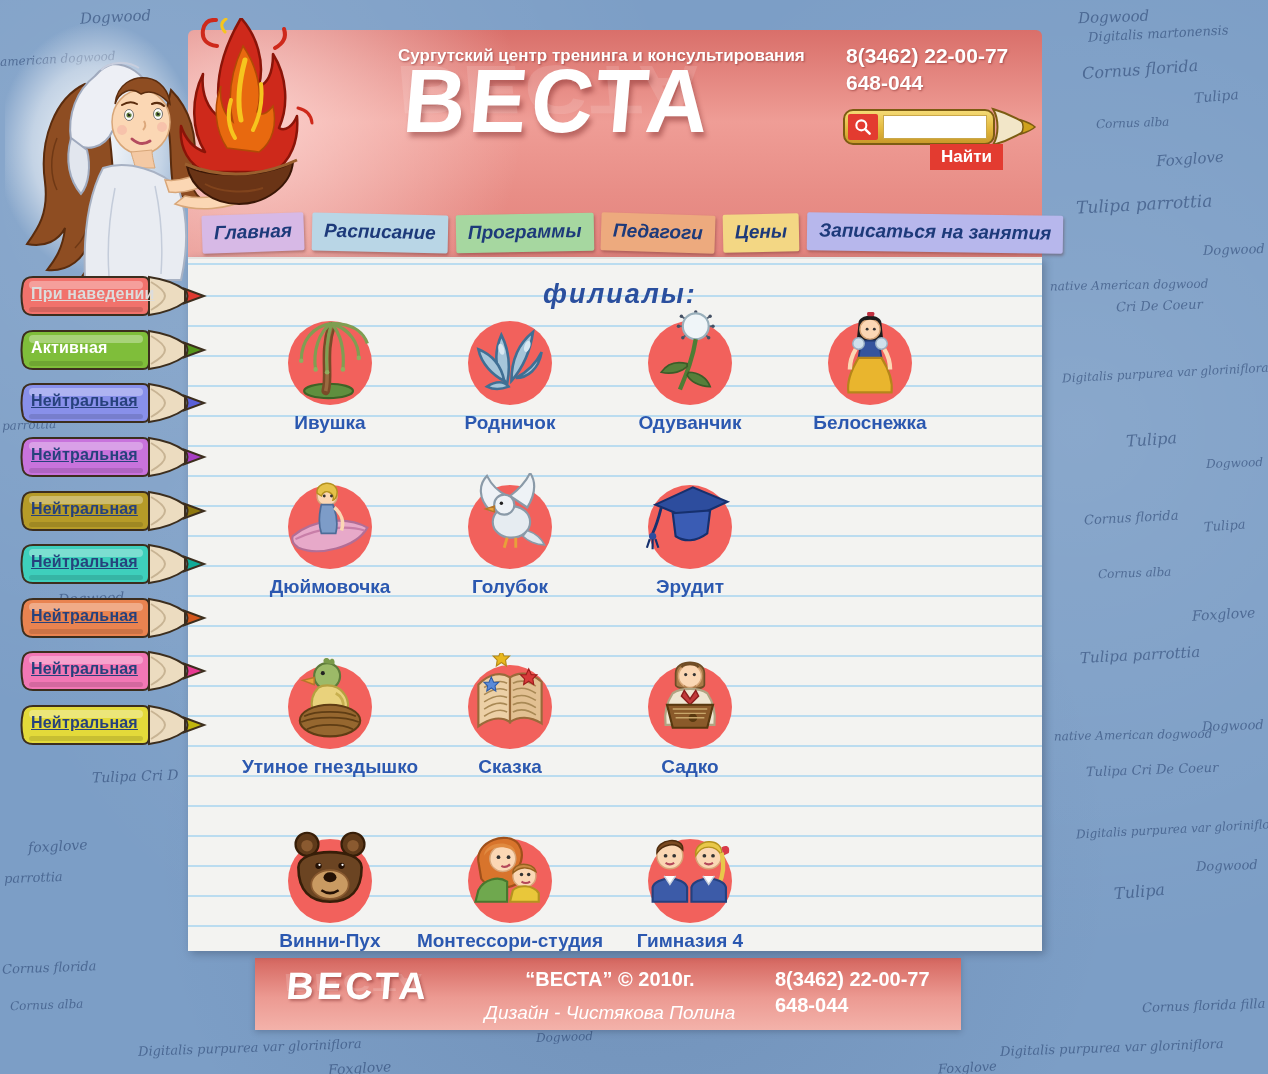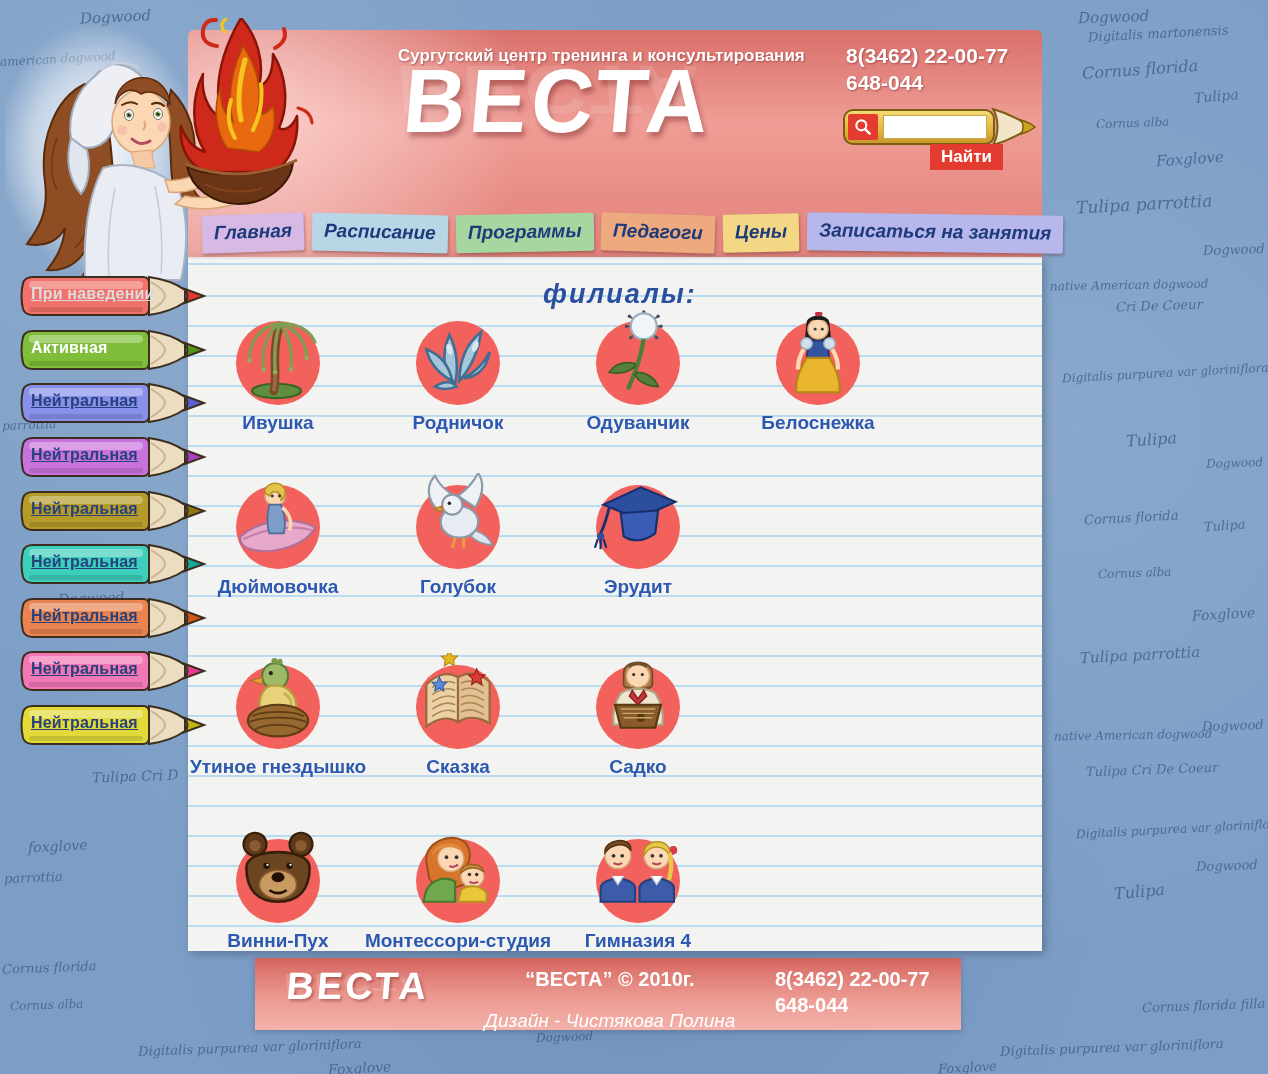--- a/index.html
+++ b/index.html
@@ -51,21 +51,21 @@
     box-shadow:1px 2px 3px rgba(80,25,25,.35);cursor:pointer;}
   
   .paper{position:absolute;left:188px;top:257px;width:854px;height:694px;z-index:3;
     background-color:#f3f3f1;
     background-image:repeating-linear-gradient(180deg, transparent 0 28.5px, #badcf0 28.5px 30px);
     background-position:0 8px;
     border-top:2px solid #e4e4e2;box-sizing:border-box;
     box-shadow:3px 3px 8px rgba(30,40,60,.30);}
   .heading{position:absolute;left:355px;top:20px;font-size:27px;font-style:italic;font-weight:bold;
     color:#2a4f9e;letter-spacing:2px;}
-  .branch-row{position:absolute;left:0;width:854px;display:flex;box-sizing:border-box;}
+  .branch-row{position:absolute;left:0;width:854px;display:flex;padding-left:52px;box-sizing:border-box;}
   .row1{top:62px}.row2{top:226px}.row3{top:406px}.row4{top:580px}
   .branch{width:180px;display:flex;flex-direction:column;align-items:center;cursor:pointer;}
   .branch-circle{position:relative;width:84px;height:84px;border-radius:50%;background:#f2615c;}
   .branch-svg{position:absolute;left:-4px;top:-12px;width:92px;height:92px;overflow:visible;}
   .branch-label{margin-top:7px;font-size:19px;font-weight:bold;color:#2b58b0;white-space:nowrap;}
   
   #crayons{position:absolute;left:0;top:0;z-index:7;}
   .crayon{position:absolute;left:18px;width:190px;height:44px;cursor:pointer;}
   .crayon:nth-child(1){top:274px}.crayon:nth-child(2){top:328px}.crayon:nth-child(3){top:381px}
   .crayon:nth-child(4){top:435px}.crayon:nth-child(5){top:489px}.crayon:nth-child(6){top:542px}
@@ -79,21 +79,21 @@
   .footer{position:absolute;left:255px;top:958px;width:706px;height:72px;z-index:2;
     background:linear-gradient(180deg,#d5665f 0%,#ec9a92 55%,#f3b2aa 100%);
     box-shadow:0 2px 6px rgba(30,40,60,.25);}
   .f-logo-wrap{position:absolute;left:30px;top:9px;line-height:1;}
   .f-logo{display:block;font-size:38px;font-weight:bold;color:#fff;letter-spacing:3px;
     transform:skewX(-5deg);transform-origin:left bottom;text-shadow:2px 2px 3px rgba(110,25,25,.4);}
   .f-logo-reflect{display:block;font-size:38px;font-weight:bold;color:#fff;letter-spacing:3px;
     opacity:.16;transform:skewX(5deg) scaleY(-0.65);transform-origin:left top;margin-top:-10px;}
   .f-center{position:absolute;left:195px;top:10px;width:320px;text-align:center;color:#fff;}
   .f-copy{font-size:20px;font-weight:bold;}
-  .f-design{font-size:19px;font-style:italic;margin-top:19px;}
+  .f-design{font-size:19px;font-style:italic;margin-top:11px;}
   .f-phone{position:absolute;left:520px;top:8px;font-size:20px;font-weight:bold;color:#fff;line-height:1.3;}
   .girl{position:absolute;left:5px;top:18px;width:310px;height:265px;z-index:6;}
   .hidden-defs{position:absolute;width:0;height:0;overflow:hidden;}
 </style>
 </head>
 <body>
 
 <svg class="hidden-defs" xmlns="http://www.w3.org/2000/svg">
   <defs>
     <symbol id="sym-willow" viewBox="0 0 64 64">

